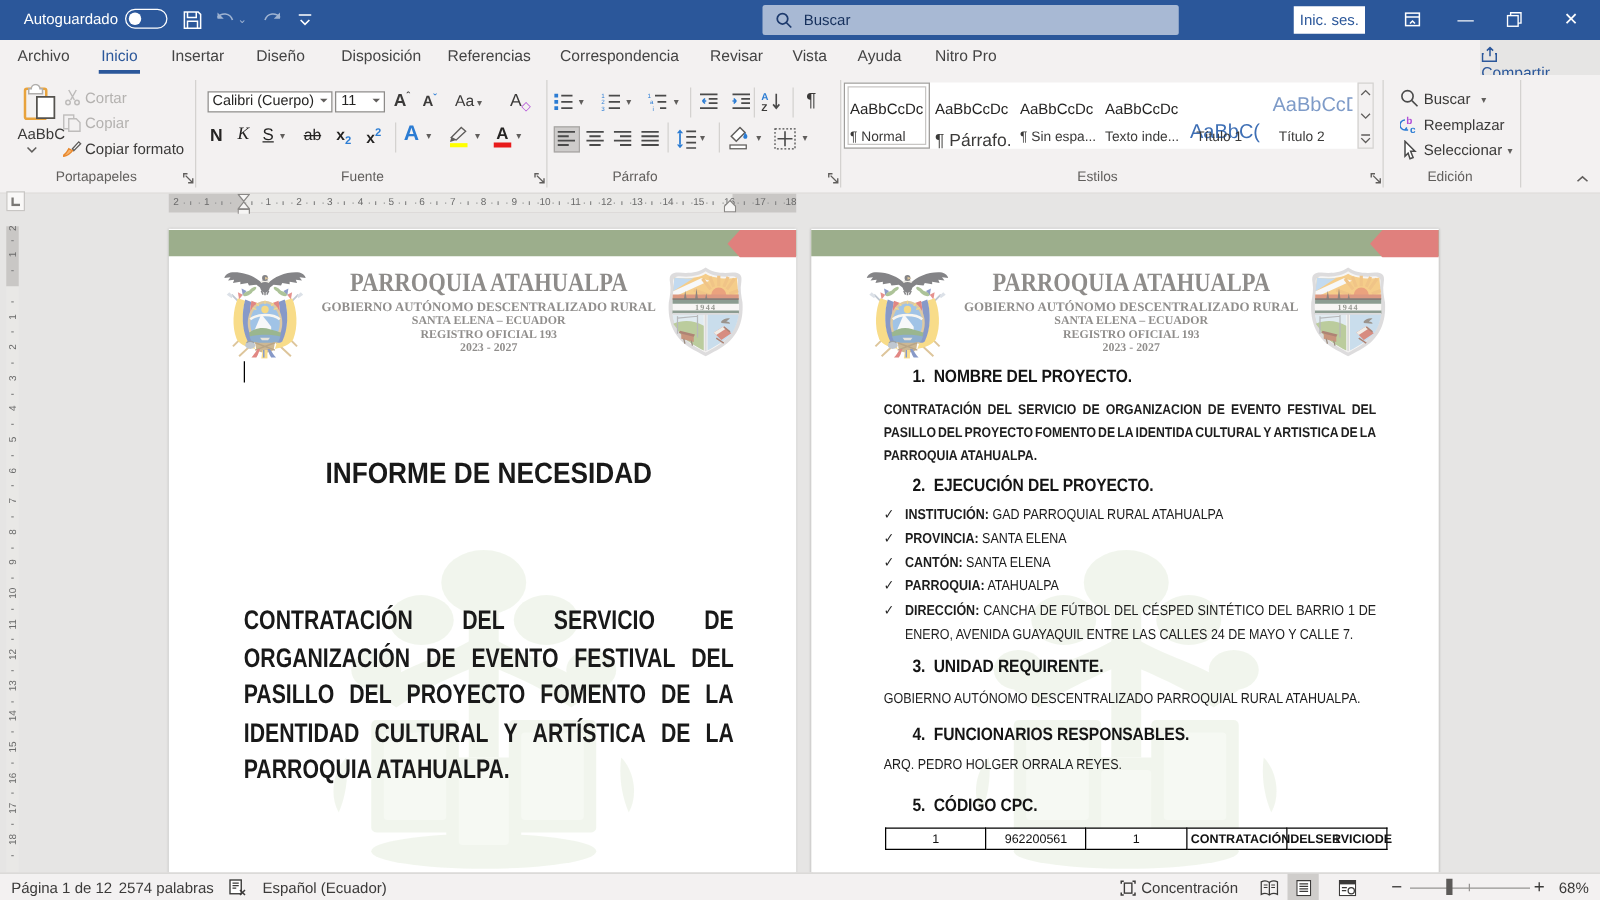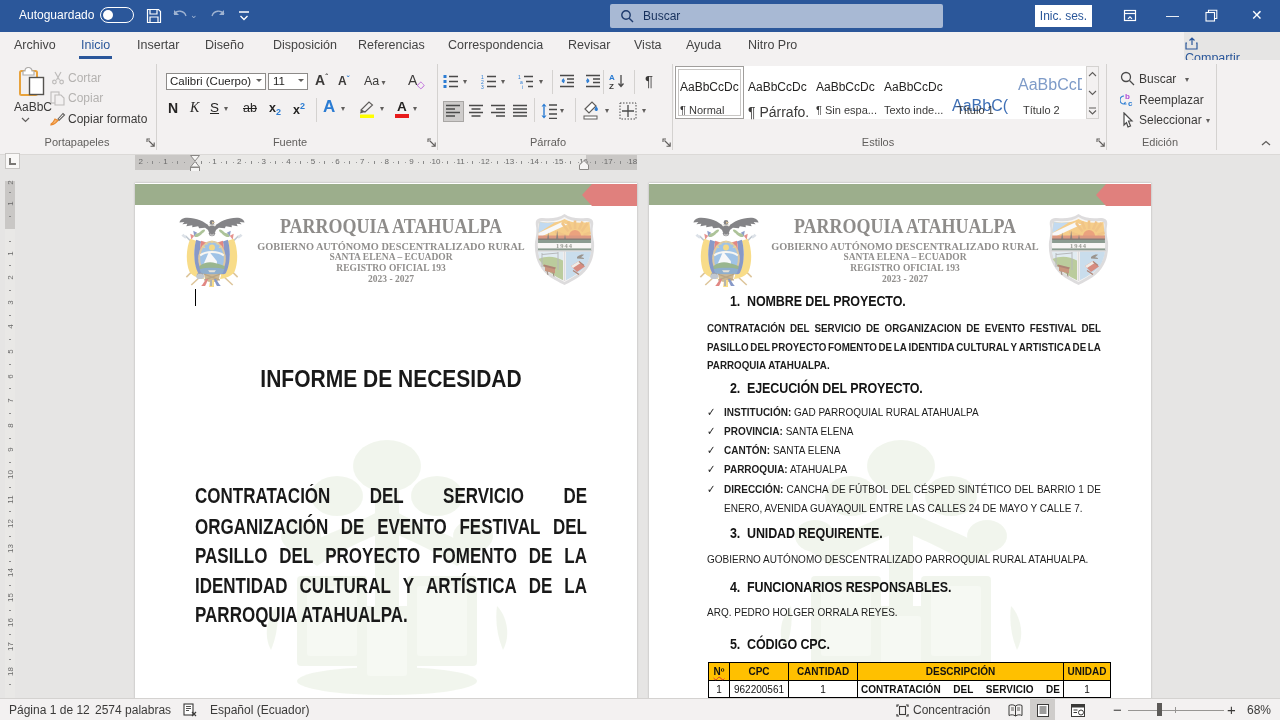--- a/index.html
+++ b/index.html
@@ -102,21 +102,21 @@
 </div>
 
 <div id="ribbon">
   <div class="vline" style="left:156px;top:4px;height:86px;"></div>
   <div class="vline" style="left:437px;top:4px;height:86px;"></div>
   <div class="vline" style="left:672px;top:4px;height:86px;"></div>
   <div class="vline" style="left:1106px;top:4px;height:86px;"></div>
   <div class="vline" style="left:1216px;top:4px;height:86px;"></div>
   <div class="glabel" style="left:37px;width:80px;">Portapapeles</div>
   <div class="glabel" style="left:250px;width:80px;">Fuente</div>
-  <div class="glabel" style="left:508px;width:80px;">Párrafo</div>
+  <div class="glabel" style="left:468px;width:80px;">Párrafo</div>
   <div class="glabel" style="left:838px;width:80px;">Estilos</div>
   <div class="glabel" style="left:1120px;width:80px;">Edición</div>
   <svg class="launcher" style="left:146px;" viewBox="0 0 10 10">
       <path d="M1 4 V1 h3 M2.5 2.5 L8 8 M8.2 4.5 V8.2 H4.5" fill="none" stroke="#605e5c" stroke-width="1.1"></path>
     </svg>
   <svg class="launcher" style="left:427px;" viewBox="0 0 10 10">
       <path d="M1 4 V1 h3 M2.5 2.5 L8 8 M8.2 4.5 V8.2 H4.5" fill="none" stroke="#605e5c" stroke-width="1.1"></path>
     </svg>
   <svg class="launcher" style="left:662px;" viewBox="0 0 10 10">
       <path d="M1 4 V1 h3 M2.5 2.5 L8 8 M8.2 4.5 V8.2 H4.5" fill="none" stroke="#605e5c" stroke-width="1.1"></path>
@@ -710,27 +710,20 @@
     <div class="chk cgs" style="top:319px;left:75px;width:377px;">
         <span>ENERO, AVENIDA GUAYAQUIL ENTRE LAS CALLES 24 DE MAYO Y CALLE 7.</span>
       </div>
     <div class="h2h cgs" style="left:81px;top:341.5px;">3.&nbsp;&nbsp;UNIDAD REQUIRENTE.</div>
     <div class="cgs" style="position:absolute;left:58px;top:370px;font-size:10px;color:#1d1d1d;">GOBIERNO AUTÓNOMO DESCENTRALIZADO PARROQUIAL RURAL ATAHUALPA.</div>
     <div class="h2h cgs" style="left:81px;top:396px;">4.&nbsp;&nbsp;FUNCIONARIOS RESPONSABLES.</div>
     <div class="cgs" style="position:absolute;left:58px;top:423px;font-size:10px;color:#1d1d1d;">ARQ. PEDRO HOLGER ORRALA REYES.</div>
     <div class="h2h cgs" style="left:81px;top:453px;">5.&nbsp;&nbsp;CÓDIGO CPC.</div>
     <table style="position:absolute;left:59px;top:479px;border-collapse:collapse;table-layout:fixed;width:402px;font-size:10px;color:#111;">
       <tbody>
-          <tr style="height:18px;background:#ffc000;font-weight:bold;text-align:center;">
-        <td style="border:1.2px solid #000;width:21px;"><span style="text-decoration:underline wavy #d13438 1px;">Nº</span></td>
-        <td style="border:1.2px solid #000;width:59px;">CPC</td>
-        <td style="border:1.2px solid #000;width:69px;">CANTIDAD</td>
-        <td style="border:1.2px solid #000;width:206px;">DESCRIPCIÓN</td>
-        <td style="border:1.2px solid #000;width:47px;">UNIDAD</td>
-      </tr>
       <tr style="height:17px;text-align:center;background:#fff;">
         <td style="border:1.2px solid #000;">1</td>
         <td style="border:1.2px solid #000;">962200561</td>
         <td style="border:1.2px solid #000;">1</td>
         <td style="border:1.2px solid #000;font-weight:bold;padding:0 3px;">
               <span style="display:flex;justify-content:space-between;">
                 <span>CONTRATACIÓN</span>
                 <span>DEL</span>
                 <span>SERVICIO</span>
                 <span>DE</span>

